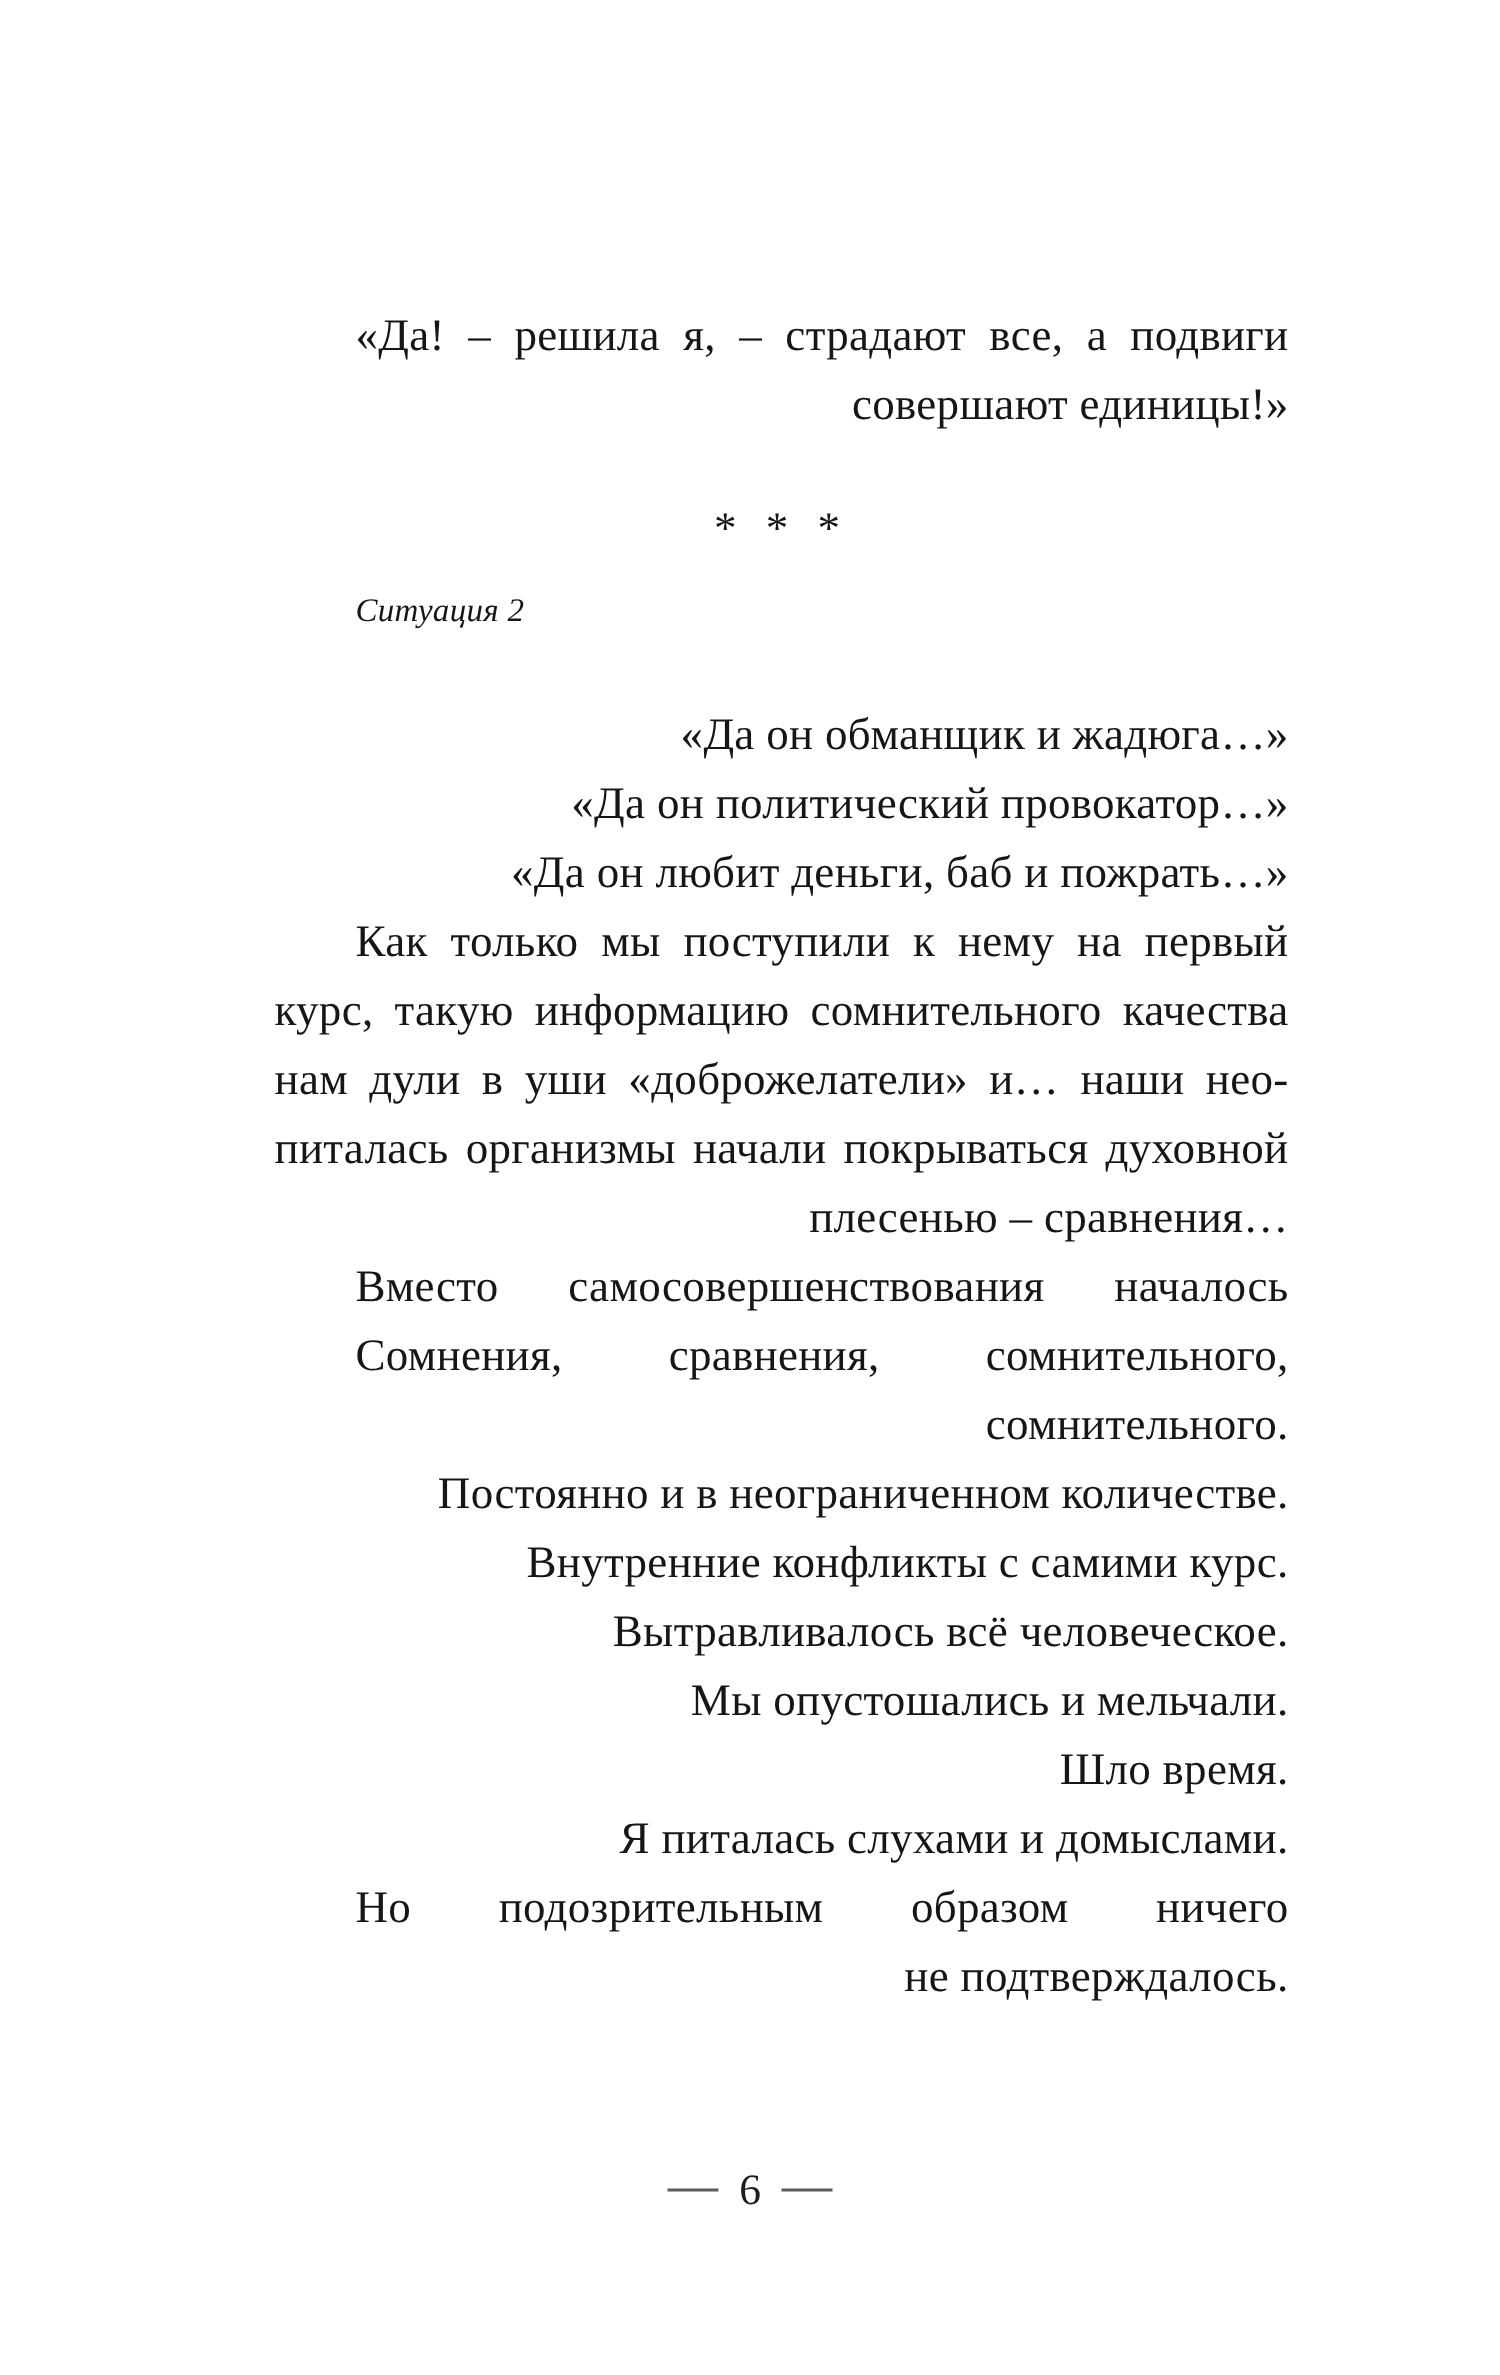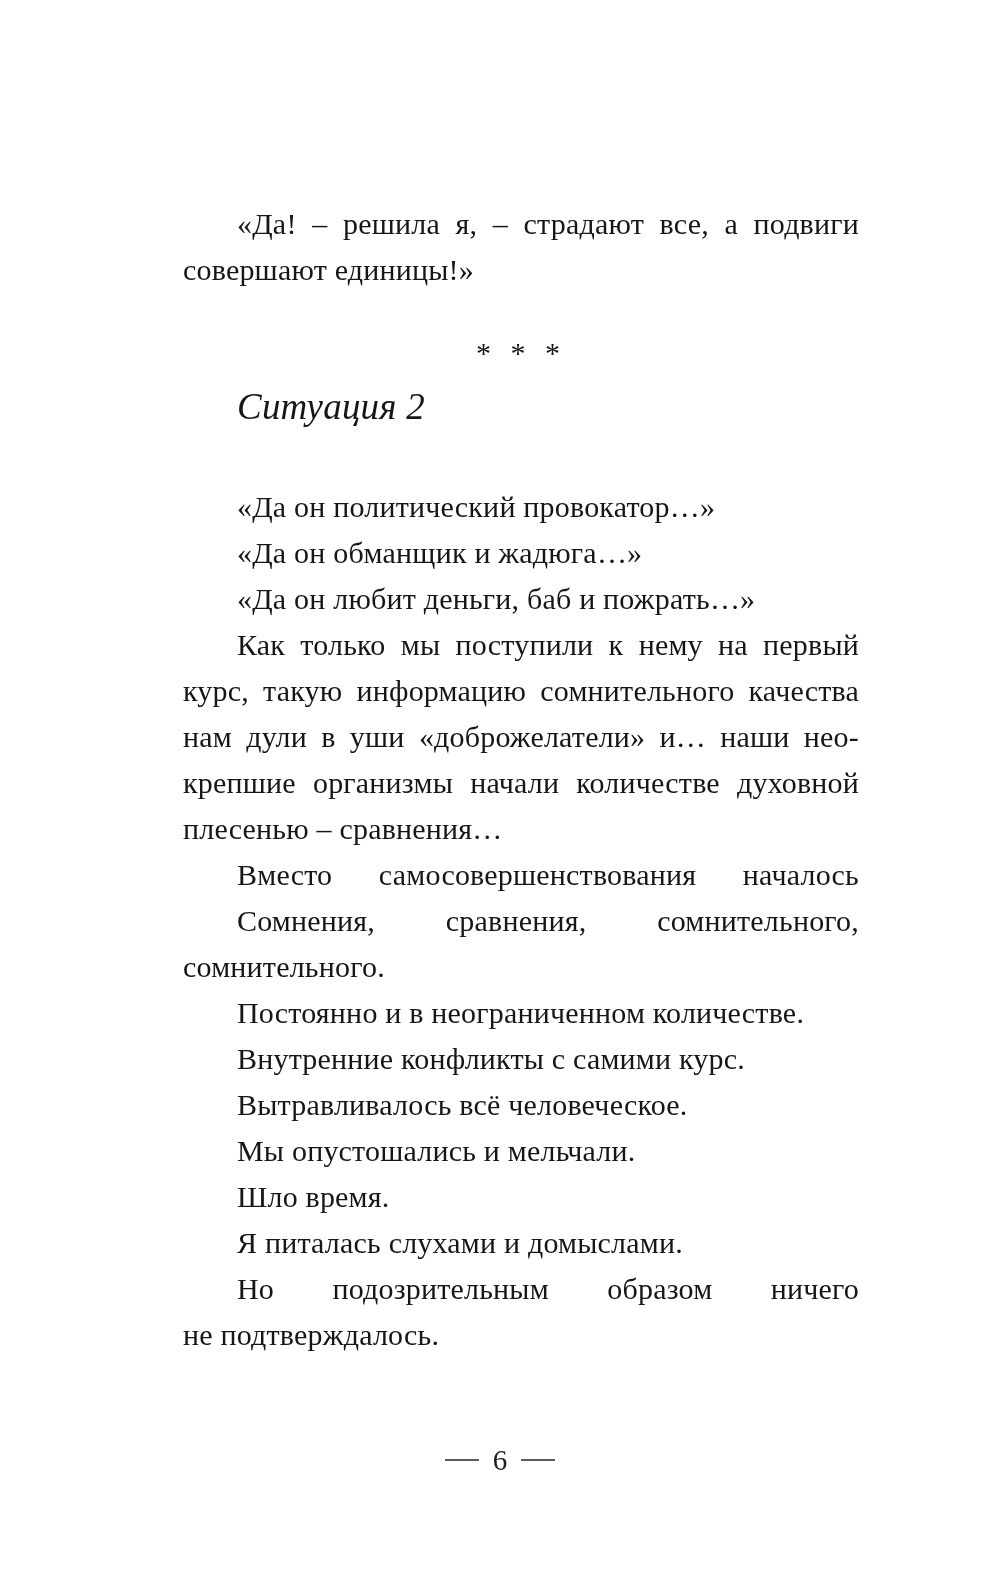--- a/index.html
+++ b/index.html
@@ -20,37 +20,37 @@
   .content {
     position: absolute;
     left: 183px;
     top: 201px;
     width: 676px;
     font-size: 30px;
     line-height: 46px;
     letter-spacing: 0.2px;
   }
   .para { margin: 0; }
-  .para .line { text-align: left; }
+  .para .line { text-align: right; }
   .para .line.just {
     text-align: justify;
     text-align-last: justify;
   }
   .para .line:first-child { text-indent: 54px; }
   .separator {
     text-align: center;
     margin-top: 37px;
     letter-spacing: 6px;
     font-size: 30px;
   }
   .heading {
     font-style: italic;
     text-indent: 54px;
-    margin: 8px 0 54px 0;
-    font-size: 37px;
+    margin: 8px 0 37px 0;
+    font-size: 22px;
   }
   .folio {
     position: absolute;
     left: 0;
     top: 1440px;
     width: 100%;
     display: flex;
     align-items: center;
     justify-content: center;
     gap: 14px;
@@ -72,33 +72,33 @@
 
 <div class="page">
   <main class="content">
       <div class="para">
         <div class="line just">«Да! – решила я, – страдают все, а подвиги</div>
         <div class="line">совершают единицы!»</div>
       </div>
       <div class="separator">* * *</div>
       <div class="heading">Ситуация 2</div>
       <div class="para">
-        <div class="line">«Да он политический провокатор…»</div>
+        <div class="line">«Да он обманщик и жадюга…»</div>
       </div>
       <div class="para">
-        <div class="line">«Да он обманщик и жадюга…»</div>
+        <div class="line">«Да он политический провокатор…»</div>
       </div>
       <div class="para">
         <div class="line">«Да он любит деньги, баб и пожрать…»</div>
       </div>
       <div class="para">
         <div class="line just">Как только мы поступили к нему на первый</div>
         <div class="line just">курс, такую информацию сомнительного качества</div>
         <div class="line just">нам дули в уши «доброжелатели» и… наши нео-</div>
-        <div class="line just">крепшие организмы начали количестве духовной</div>
+        <div class="line just">питалась организмы начали покрываться духовной</div>
         <div class="line">плесенью – сравнения…</div>
       </div>
       <div class="para">
         <div class="line just">Вместо самосовершенствования началось</div>
       </div>
       <div class="para">
         <div class="line just">Сомнения, сравнения, сомнительного,</div>
         <div class="line">сомнительного.</div>
       </div>
       <div class="para">

